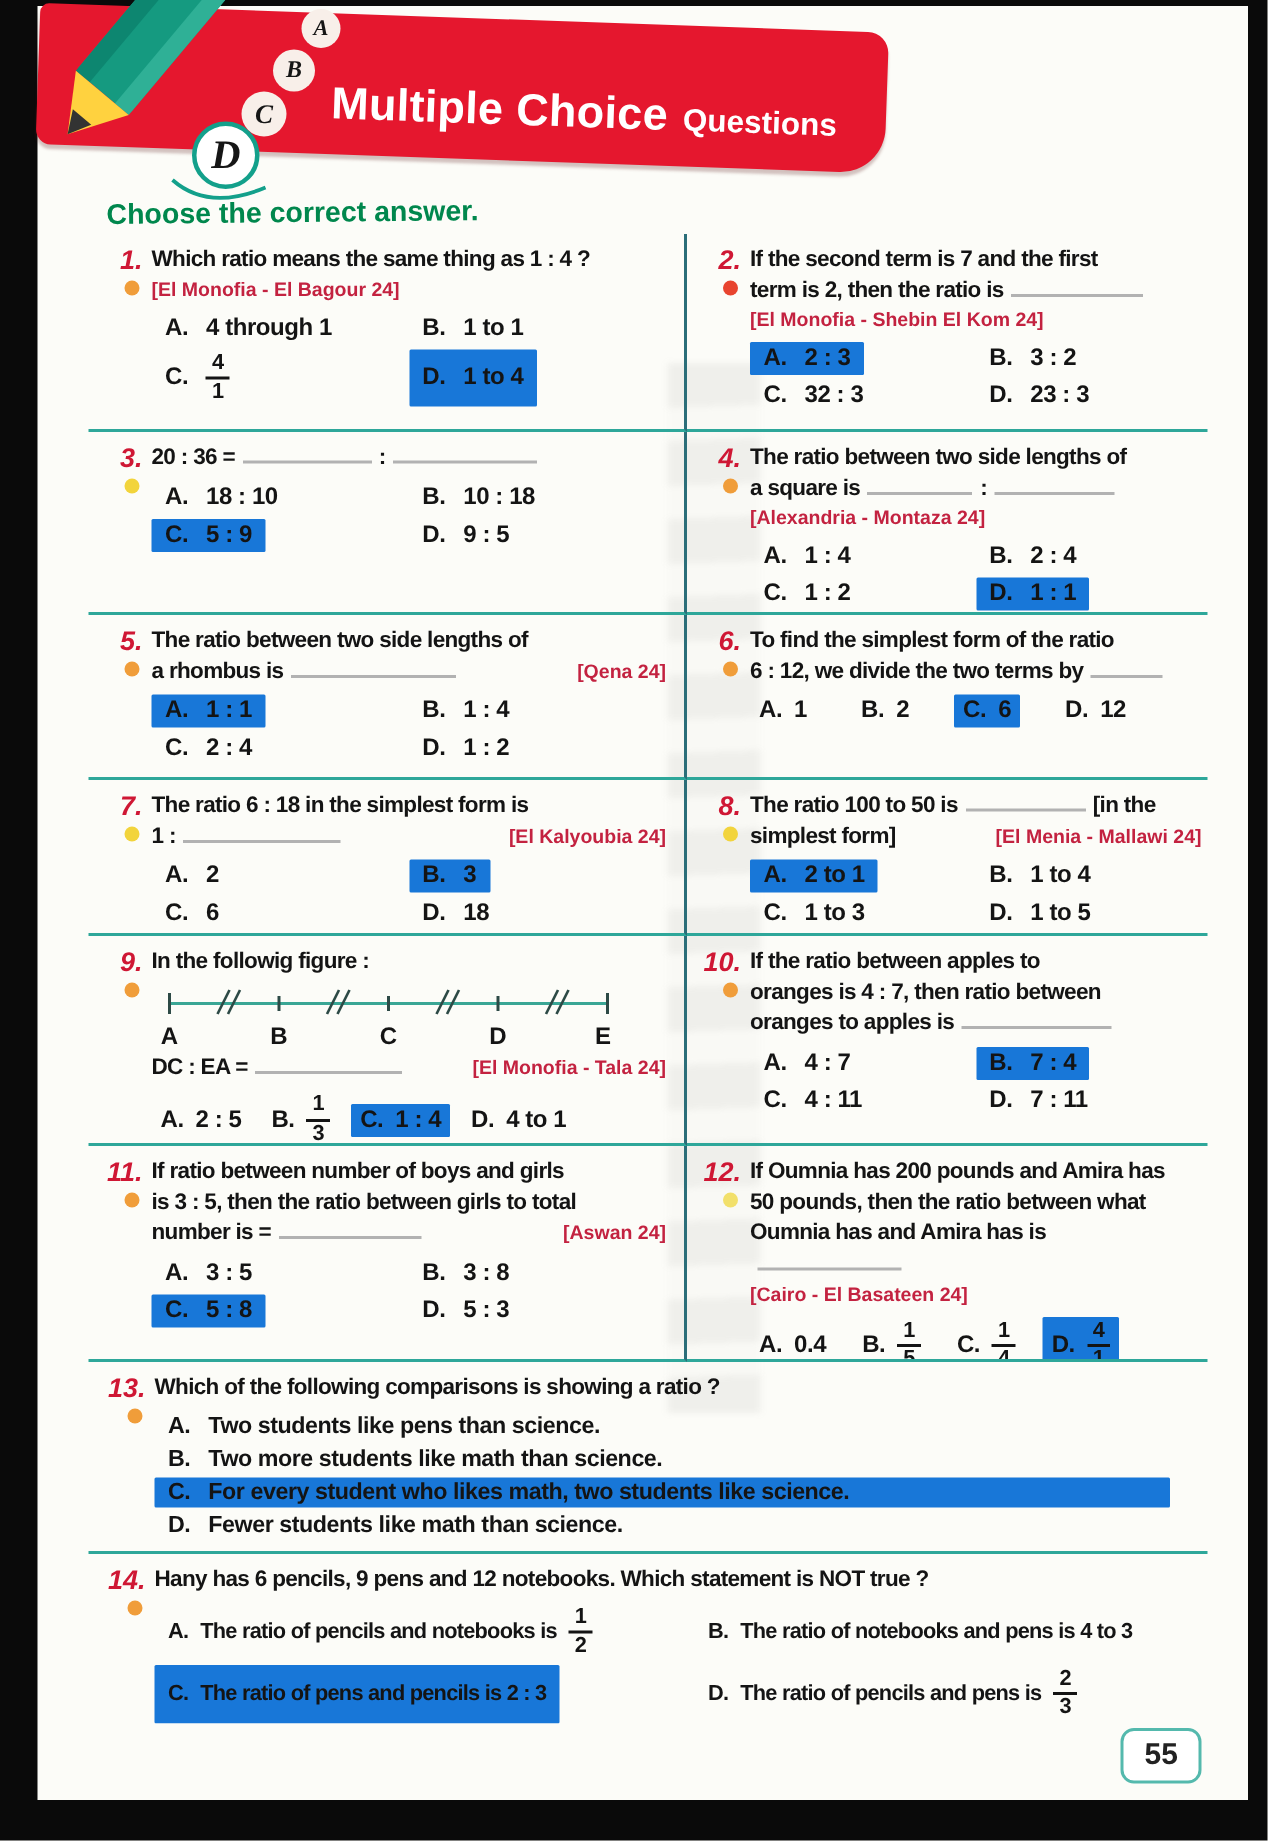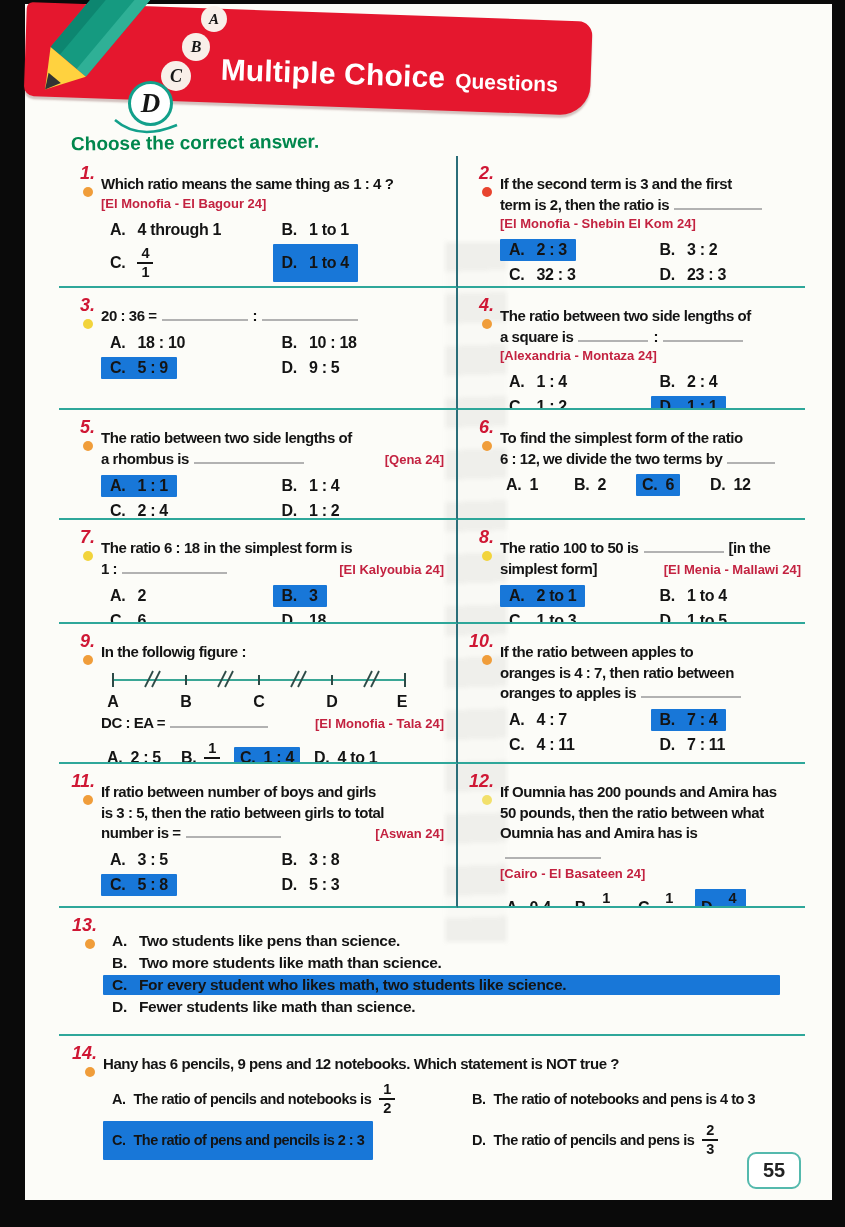--- a/index.html
+++ b/index.html
@@ -60,21 +60,21 @@
     grid-template-rows: 132px 122px 110px 104px 140px 144px 128px auto;
   }
   .cell { padding: 7px 4px 0 8px; overflow: hidden; }
   .cell.left { border-right: 2px solid var(--divider_vertical, #2b6e79); padding-right: 12px; }
   .cell.hb { border-bottom: 2.5px solid var(--divider, #2ea79a); }
   .cell.full { grid-column: 1 / -1; padding-left: 10px; }
   .q  { display: flex; gap: 6px; }
   .qn { width: 28px; flex: none; text-align: right; }
   .qnum { display: block; color: var(--number, #cf1734); font-size: 18px; font-weight: 700; font-style: italic; }
   .qdot { display: block; width: 10px; height: 10px; border-radius: 50%; margin: 3px 2px 0 auto; background: #f09d3a; }
-  .qb { flex: 1; min-width: 0; margin-top: 11px; }
+  .qb { flex: 1; min-width: 0; }
   .qline {
     font-size: 15px; font-weight: 700; color: #141414;
     line-height: 1.38; letter-spacing: -0.45px;
   }
   .row { display: flex; justify-content: space-between; align-items: baseline; }
   .tag { color: var(--tag, #c32240); font-size: 13px; font-weight: 700; white-space: nowrap; line-height: 1.45; }
   .tag.right { display: block; text-align: left; }
   .blank {
     display: inline-block; height: 13px;
     border-bottom: 2px solid #b2b2b2;
@@ -198,21 +198,21 @@
       </div>
     </div>
 
     <div class="cell hb">
       <div class="q">
         <div class="qn">
           <span class="qnum">2.</span>
           <span class="qdot" style="background: rgb(232, 68, 47);"></span>
         </div>
         <div class="qb">
-          <div class="qline"><span>If the second term is 3 and the first</span></div>
+          <div class="qline"><span>If the second term is 7 and the first</span></div>
           <div class="qline"><span>term is 2, then the ratio is</span><span class="blank" style="width:88px"></span></div>
           <div class="tag right">[El Monofia - Shebin El Kom 24]</div>
           <div class="opts og2">
             <div class="opt hl">
                 <span class="ol">A.</span>
                 <span class="ov">2 : 3</span>
               </div>
             <div class="opt">
                 <span class="ol">B.</span>
                 <span class="ov">3 : 2</span>
@@ -592,20 +592,21 @@
       </div>
     </div>
 
     <div class="cell full hb">
       <div class="q">
         <div class="qn">
           <span class="qnum">13.</span>
           <span class="qdot" style="background: rgb(240, 157, 58);"></span>
         </div>
         <div class="qb">
+          <div class="qline">Which of the following comparisons is showing a ratio ?</div>
           <div class="opts ogv">
             <div class="opt">
                 <span class="ol">A.</span>
                 <span class="ov">Two students like pens than science.</span>
               </div>
             <div class="opt">
                 <span class="ol">B.</span>
                 <span class="ov">Two more students like math than science.</span>
               </div>
             <div class="opt stretch hl">

